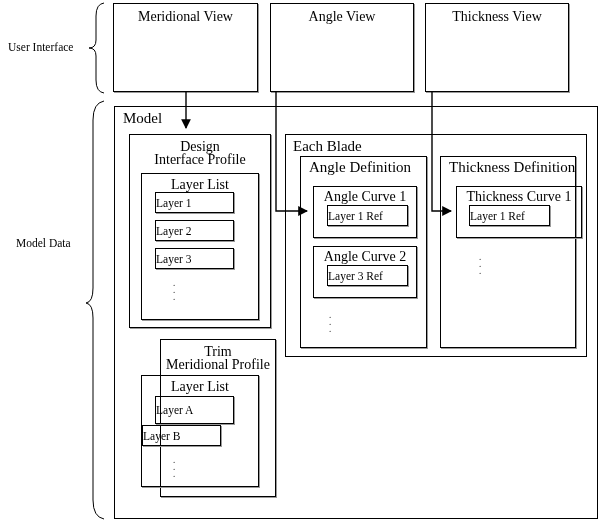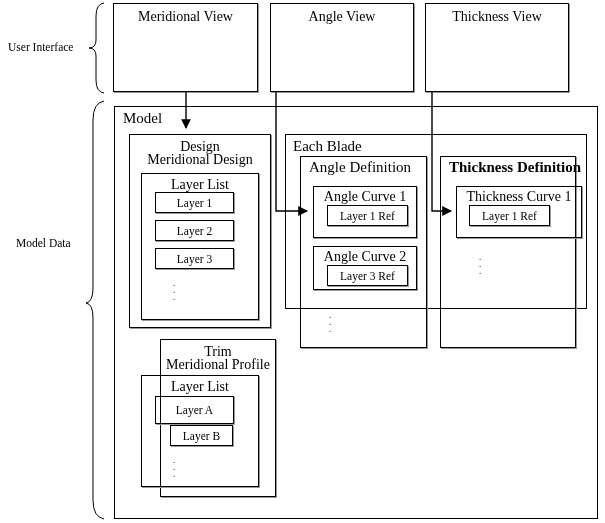--- a/index.html
+++ b/index.html
@@ -42,21 +42,21 @@
     font-size: 15px;
     line-height: 13px;
     white-space: nowrap;
   }
   .leaf-label {
     position: absolute;
     left: 0;
     right: 0;
     top: 50%;
     transform: translateY(-50%);
-    text-align: center;
+    text-align: left;
     font-size: 11.5px;
     line-height: 13px;
   }
   .side-label {
     position: absolute;
     font-size: 11.5px;
     line-height: 13px;
     white-space: nowrap;
   }
   .vdots {
@@ -112,21 +112,21 @@
   <div class="box shade" style="left:425px; top:3px; width:144px; height:89px;">
     <span class="box-title" style="top:6px;">Thickness View</span>
   </div>
 
   <div class="box" style="left:114px; top:106px; width:484px; height:413px;">
     <span class="corner-title" style="left:8px; top:5px;">Model</span>
   </div>
 
   <div class="box shade" style="left:129px; top:134px; width:142px; height:194px;">
     <span class="box-title" style="top:5px;">Design
-Meridional Design</span>
+Interface Profile</span>
   </div>
 
   <div class="box shade" style="left:141px; top:173px; width:118px; height:147px;">
     <span class="box-title" style="top:4px;">Layer List</span>
   </div>
 
   <div class="box shade" style="left:155px; top:192px; width:79px; height:21px;">
     <span class="leaf-label">Layer 1</span>
   </div>
 
@@ -150,60 +150,60 @@
   </div>
 
   <div class="box shade" style="left:141px; top:375px; width:118px; height:112px;">
     <span class="box-title" style="top:4px;">Layer List</span>
   </div>
 
   <div class="box shade" style="left:155px; top:396px; width:79px; height:28px;">
     <span class="leaf-label">Layer A</span>
   </div>
 
-  <div class="box shade" style="left:170px; top:425px; width:63px; height:21px;">
+  <div class="box shade" style="left:142px; top:425px; width:79px; height:21px;">
     <span class="leaf-label">Layer B</span>
   </div>
 
   <div class="vdots" style="left:169px; top:456px;">
     <span>.</span>
       <span>.</span>
       <span>.</span>
   </div>
 
-  <div class="box" style="left:285px; top:134px; width:302px; height:175px;">
+  <div class="box" style="left:285px; top:134px; width:302px; height:223px;">
     <span class="corner-title" style="left:7px; top:5px;">Each Blade</span>
   </div>
 
   <div class="box shade" style="left:300px; top:156px; width:127px; height:192px;">
     <span class="corner-title" style="left:8px; top:4px;">Angle Definition</span>
   </div>
 
   <div class="box shade" style="left:313px; top:186px; width:104px; height:52px;">
     <span class="box-title" style="top:3px;">Angle Curve 1</span>
   </div>
   <div class="box shade" style="left:327px; top:205px; width:81px; height:21px;">
     <span class="leaf-label">Layer 1 Ref</span>
   </div>
 
-  <div class="box shade" style="left:313px; top:246px; width:104px; height:44px;">
+  <div class="box shade" style="left:313px; top:246px; width:104px; height:52px;">
     <span class="box-title" style="top:3px;">Angle Curve 2</span>
   </div>
   <div class="box shade" style="left:327px; top:265px; width:81px; height:21px;">
     <span class="leaf-label">Layer 3 Ref</span>
   </div>
 
   <div class="vdots" style="left:325px; top:311px;">
     <span>.</span>
       <span>.</span>
       <span>.</span>
   </div>
 
   <div class="box shade" style="left:440px; top:156px; width:136px; height:192px;">
-    <span class="corner-title" style="left:8px; top:4px;font-weight:bold;">Thickness Definition</span>
+    <span class="corner-title" style="left:8px; top:4px;">Thickness Definition</span>
   </div>
 
   <div class="box shade" style="left:456px; top:186px; width:126px; height:52px;">
     <span class="box-title" style="top:3px;">Thickness Curve 1</span>
   </div>
   <div class="box shade" style="left:469px; top:205px; width:81px; height:21px;">
     <span class="leaf-label">Layer 1 Ref</span>
   </div>
 
   <div class="vdots" style="left:475px; top:253px;">

